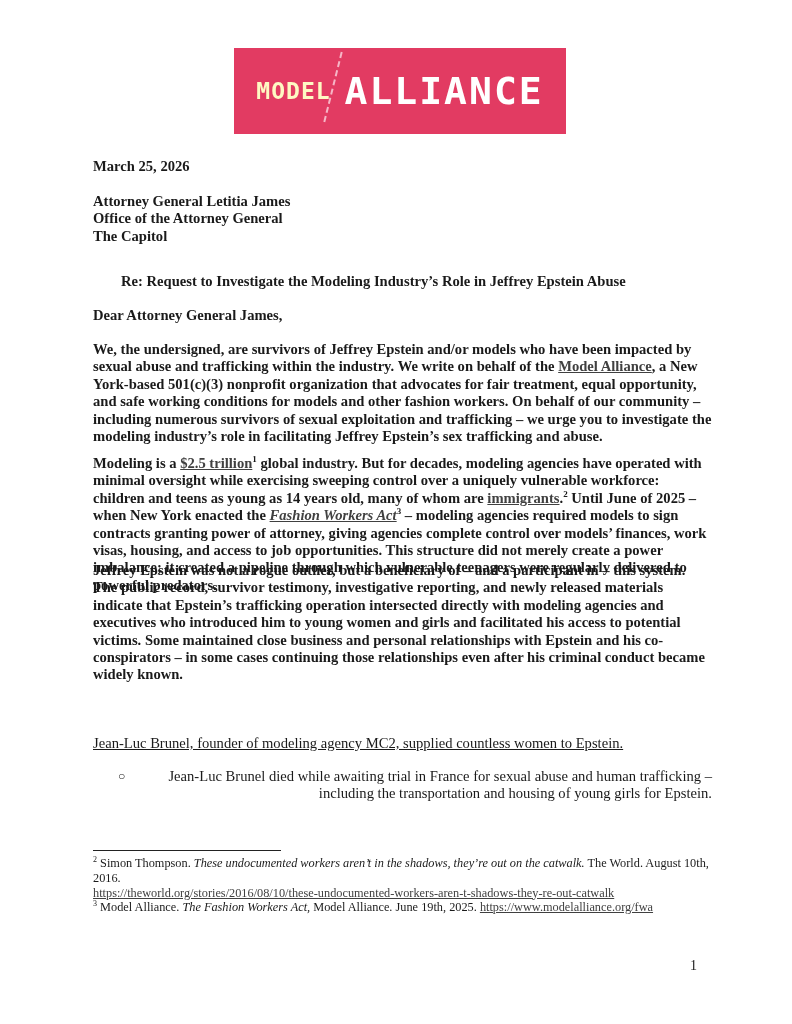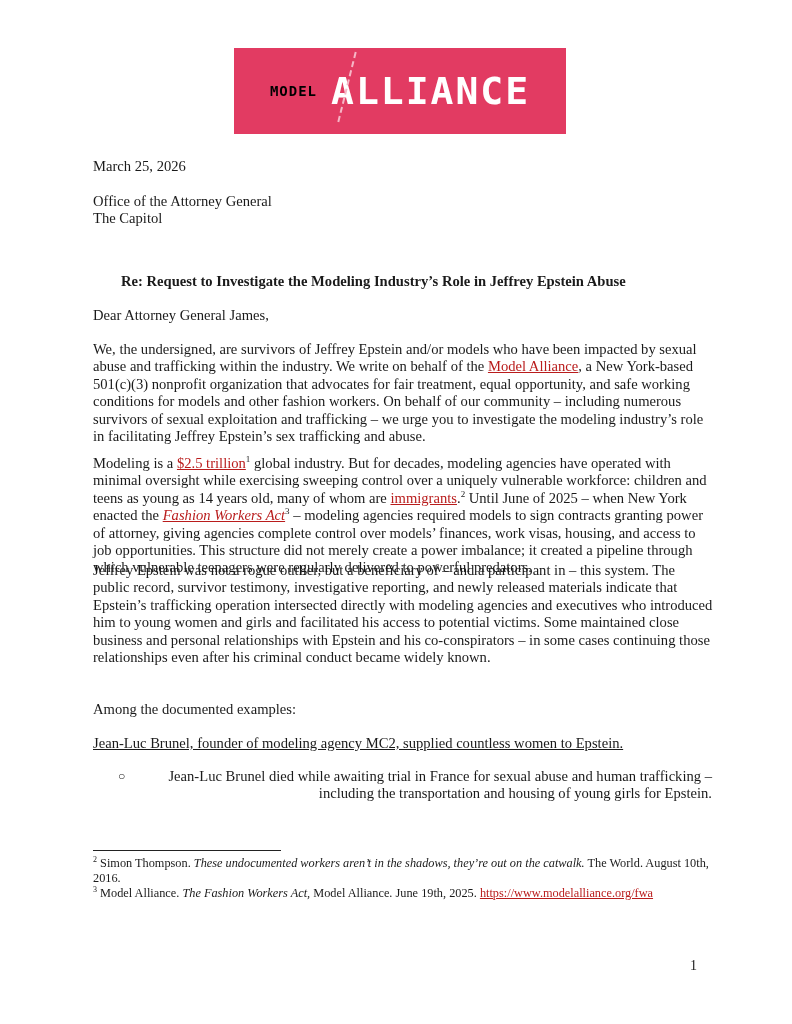--- a/index.html
+++ b/index.html
@@ -3,30 +3,30 @@
 <meta charset="utf-8">
 <style>
   html, body { margin: 0; padding: 0; background: #ffffff; }
   body { width: 792px; height: 1024px; position: relative; overflow: hidden;
          font-family: "Liberation Serif", serif; color: #1a1a1a; }
   .page { position: absolute; left: 0; top: 0; width: 792px; height: 1024px; }
 
   .logo { position: absolute; left: 234px; top: 48px; width: 332px; height: 86px;
           background: #e23b62; display: flex; align-items: center; justify-content: center; }
   .logo-inner { position: relative; display: flex; align-items: center; }
-  .logo-model { font-family: "DejaVu Sans Mono", monospace; font-weight: bold; color: #000000;
-                font-size: 14px; letter-spacing: 1px; margin-right: 14px; }
+  .logo-model { font-family: "DejaVu Sans Mono", monospace; font-weight: bold; color: #fef9c3;
+                font-size: 23px; letter-spacing: 1px; margin-right: 14px; }
   .logo-alliance { font-family: "DejaVu Sans Mono", monospace; font-weight: bold; color: #fff;
                    font-size: 38px; letter-spacing: 2px; }
   .logo-slash { position: absolute; left: 76px; top: -18px; width: 0; height: 72px;
                 border-left: 2px dashed #f6b6c6; transform: rotate(14deg); transform-origin: center; }
 
-  .text { position: absolute; left: 93px; width: 620px; font-size: 14.6px; line-height: 17.4px; }
+  .text { position: absolute; left: 93px; width: 620px; font-size: 14.6px; line-height: 17.4px; font-weight: bold; }
   p { margin: 0; }
-  a, .link { color: #b91c1c; text-decoration: underline; }
+  a, .link { color: #404040; text-decoration: underline; }
   sup { font-size: 9px; line-height: 0; vertical-align: super; }
 
   .date { top: 158px; }
   .address { top: 193px; }
   .re { top: 273px; font-weight: bold; margin-left: 28px; }
   .salutation { top: 307px; }
   .p1 { top: 341px; }
   .p2 { top: 455px; }
   .p3 { top: 562px; }
   .p4 { top: 701px; }
@@ -49,44 +49,44 @@
     <div class="logo-inner">
       <span class="logo-model">MODEL</span>
       <span class="logo-slash"></span>
       <span class="logo-alliance">ALLIANCE</span>
     </div>
   </div>
 
   <p class="text date">March 25, 2026</p>
 
   <div class="text address">
+    <p>Attorney General Letitia James</p>
     <p>Office of the Attorney General</p>
     <p>The Capitol</p>
   </div>
 
   <p class="text re">Re: Request to Investigate the Modeling Industry’s Role in Jeffrey Epstein Abuse</p>
 
   <p class="text salutation">Dear Attorney General James,</p>
 
   <p class="text p1"><span>We, the undersigned, are survivors of Jeffrey Epstein and/or models who have been impacted by sexual abuse and trafficking within the industry. We write on behalf of the </span><a>Model Alliance</a><span>, a New York-based 501(c)(3) nonprofit organization that advocates for fair treatment, equal opportunity, and safe working conditions for models and other fashion workers. On behalf of our community – including numerous survivors of sexual exploitation and trafficking – we urge you to investigate the modeling industry’s role in facilitating Jeffrey Epstein’s sex trafficking and abuse.</span></p>
 
   <p class="text p2"><span>Modeling is a </span><a>$2.5 trillion</a><sup>1</sup><span> global industry. But for decades, modeling agencies have operated with minimal oversight while exercising sweeping control over a uniquely vulnerable workforce: children and teens as young as 14 years old, many of whom are </span><a>immigrants</a><span>.</span><sup>2</sup><span> Until June of 2025 – when New York enacted the </span><a style="font-style:italic">Fashion Workers Act</a><sup>3</sup><span> – modeling agencies required models to sign contracts granting power of attorney, giving agencies complete control over models’ finances, work visas, housing, and access to job opportunities. This structure did not merely create a power imbalance; it created a pipeline through which vulnerable teenagers were regularly delivered to powerful predators.</span></p>
 
   <p class="text p3">Jeffrey Epstein was not a rogue outlier, but a beneficiary of – and a participant in – this system. The public record, survivor testimony, investigative reporting, and newly released materials indicate that Epstein’s trafficking operation intersected directly with modeling agencies and executives who introduced him to young women and girls and facilitated his access to potential victims. Some maintained close business and personal relationships with Epstein and his co-conspirators – in some cases continuing those relationships even after his criminal conduct became widely known.</p>
 
-  <p class="text p4">Among the documented examples:</p>
 
   <p class="text heading">Jean-Luc Brunel, founder of modeling agency MC2, supplied countless women to Epstein.</p>
 
   <div class="bullet">
     <span class="bullet-mark">○</span>
     <span class="bullet-text">Jean-Luc Brunel died while awaiting trial in France for sexual abuse and human trafficking – including the transportation and housing of young girls for Epstein.</span>
   </div>
 
   <div class="fn-rule"></div>
 
   <div class="footnotes">
-    <p><sup>2</sup> <span>Simon Thompson. </span><i>These undocumented workers aren’t in the shadows, they’re out on the catwalk.</i><span> The World. August 10th, 2016.</span><br></p>
+    <p><sup>2</sup> <span>Simon Thompson. </span><i>These undocumented workers aren’t in the shadows, they’re out on the catwalk.</i><span> The World. August 10th, 2016.</span><br><a>https://theworld.org/stories/2016/08/10/these-undocumented-workers-aren-t-shadows-they-re-out-catwalk</a></p>
     <p><sup>3</sup> <span>Model Alliance. </span><i>The Fashion Workers Act,</i><span> Model Alliance. June 19th, 2025. </span><a>https://www.modelalliance.org/fwa</a></p>
   </div>
 
   <div class="page-num">1</div>
 </div>
 
 </body></html>

